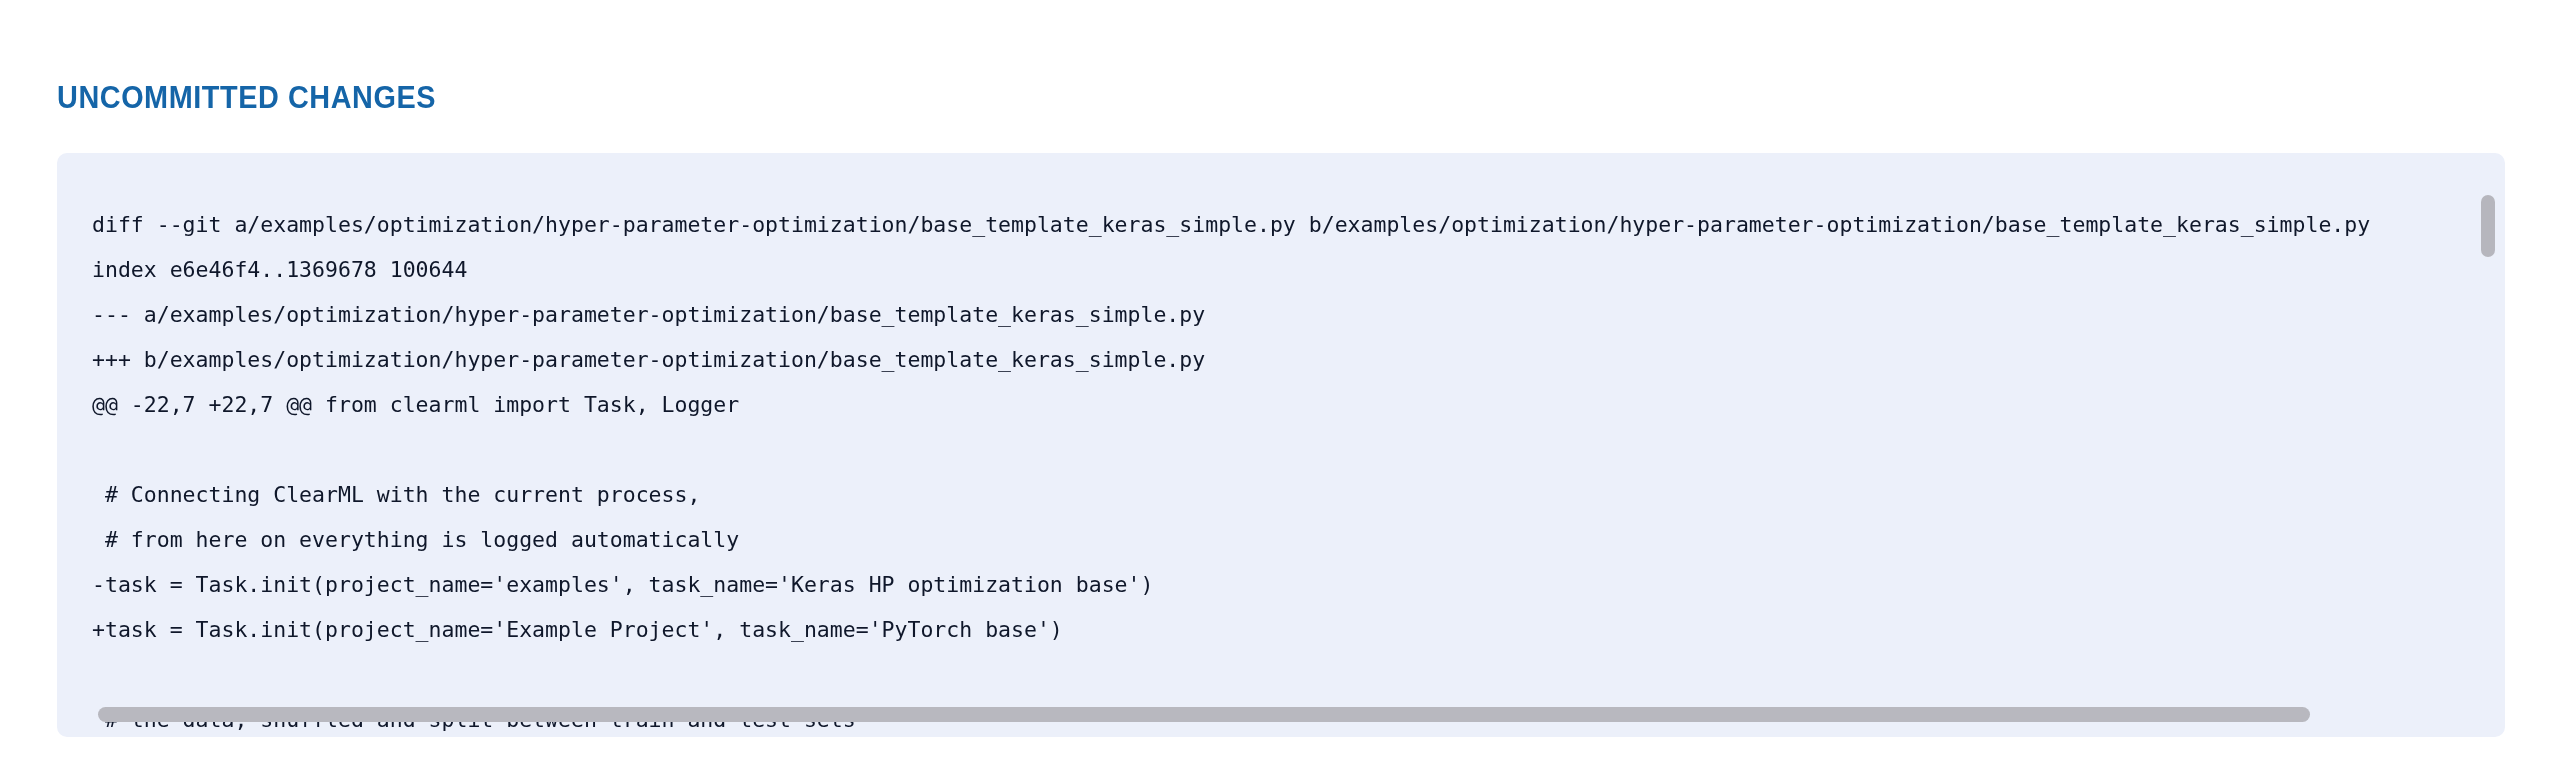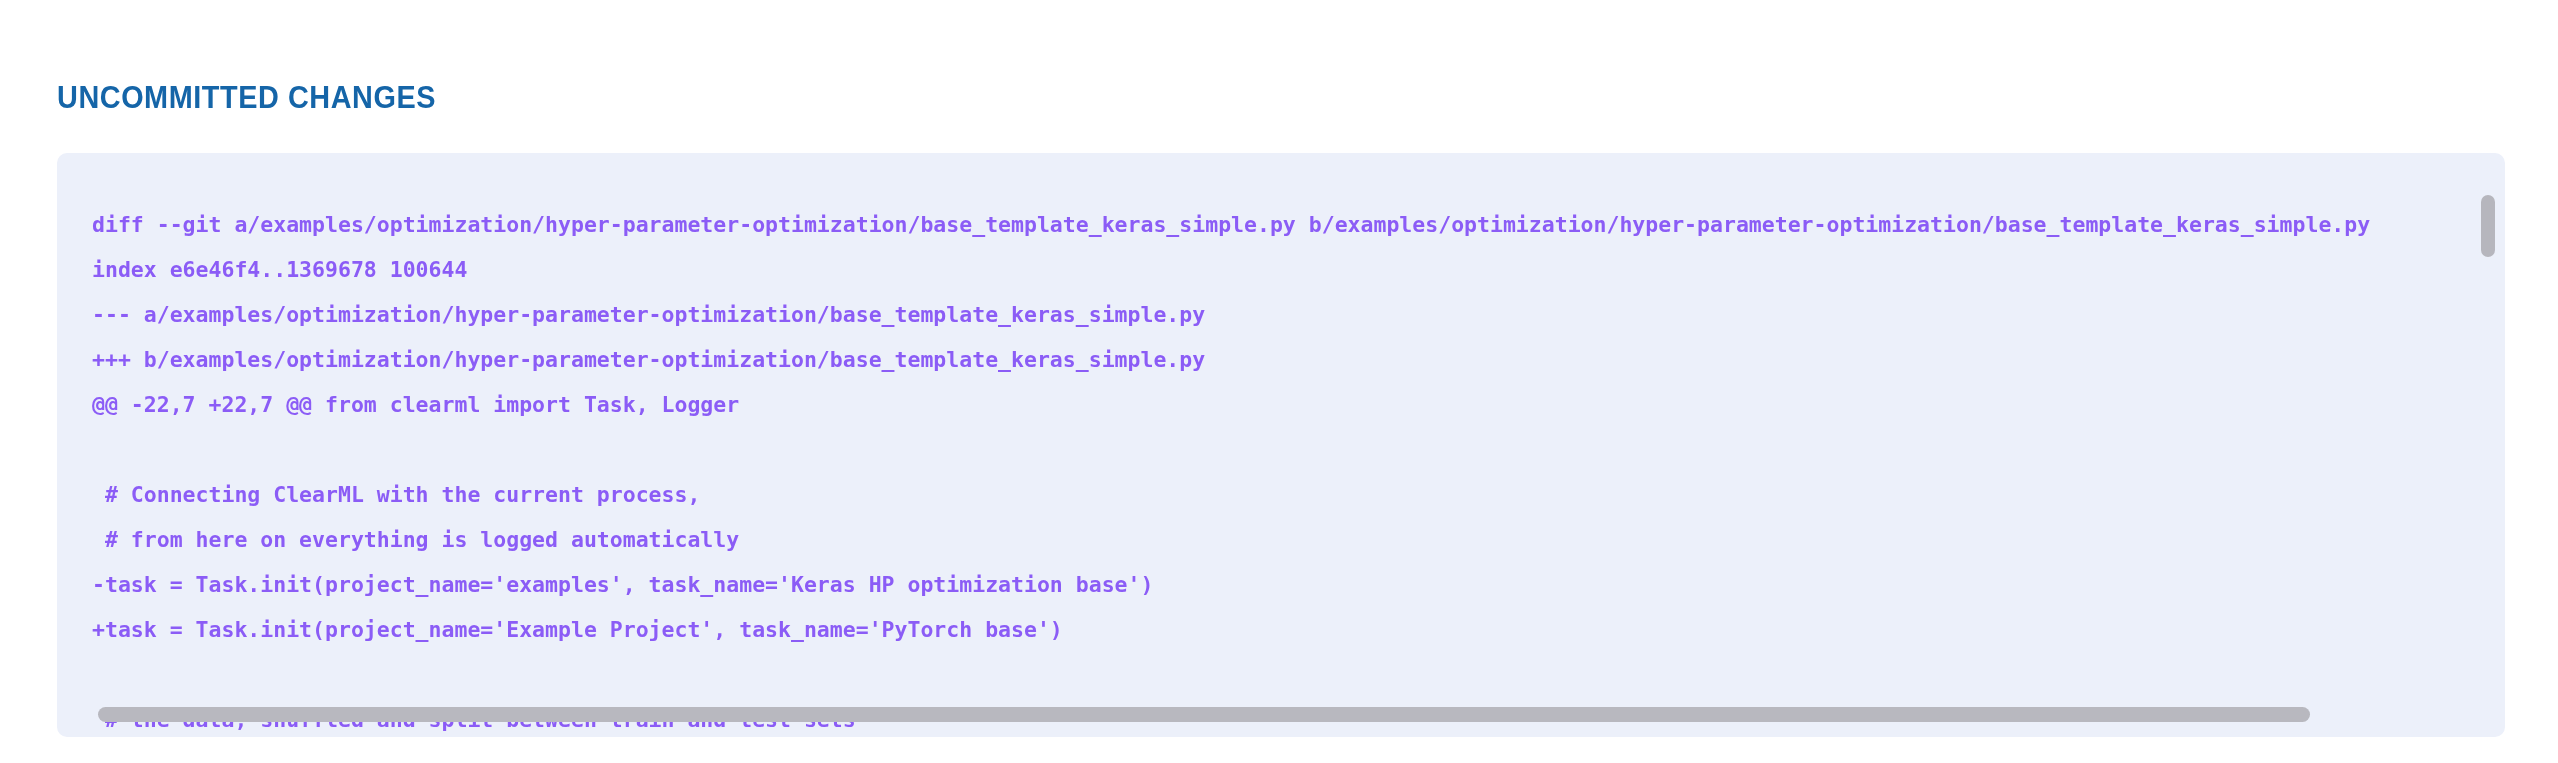--- a/index.html
+++ b/index.html
@@ -61,23 +61,22 @@
   }
 
   .diff-body {
     position: absolute;
     left: 35px;
     top: 27px;
     white-space: pre;
     font-family: "DejaVu Sans Mono", "Liberation Mono", monospace;
     font-size: 21.5px;
     line-height: 45px;
-    color: #8b5cf6;
+    color: #0f172a;
     letter-spacing: 0px;
-    font-weight: bold;
   }
 
   .diff-line {
     white-space: pre;
     height: 45px;
     display: block;
   }
 
   .diff-line.blank {
     height: 45px;

